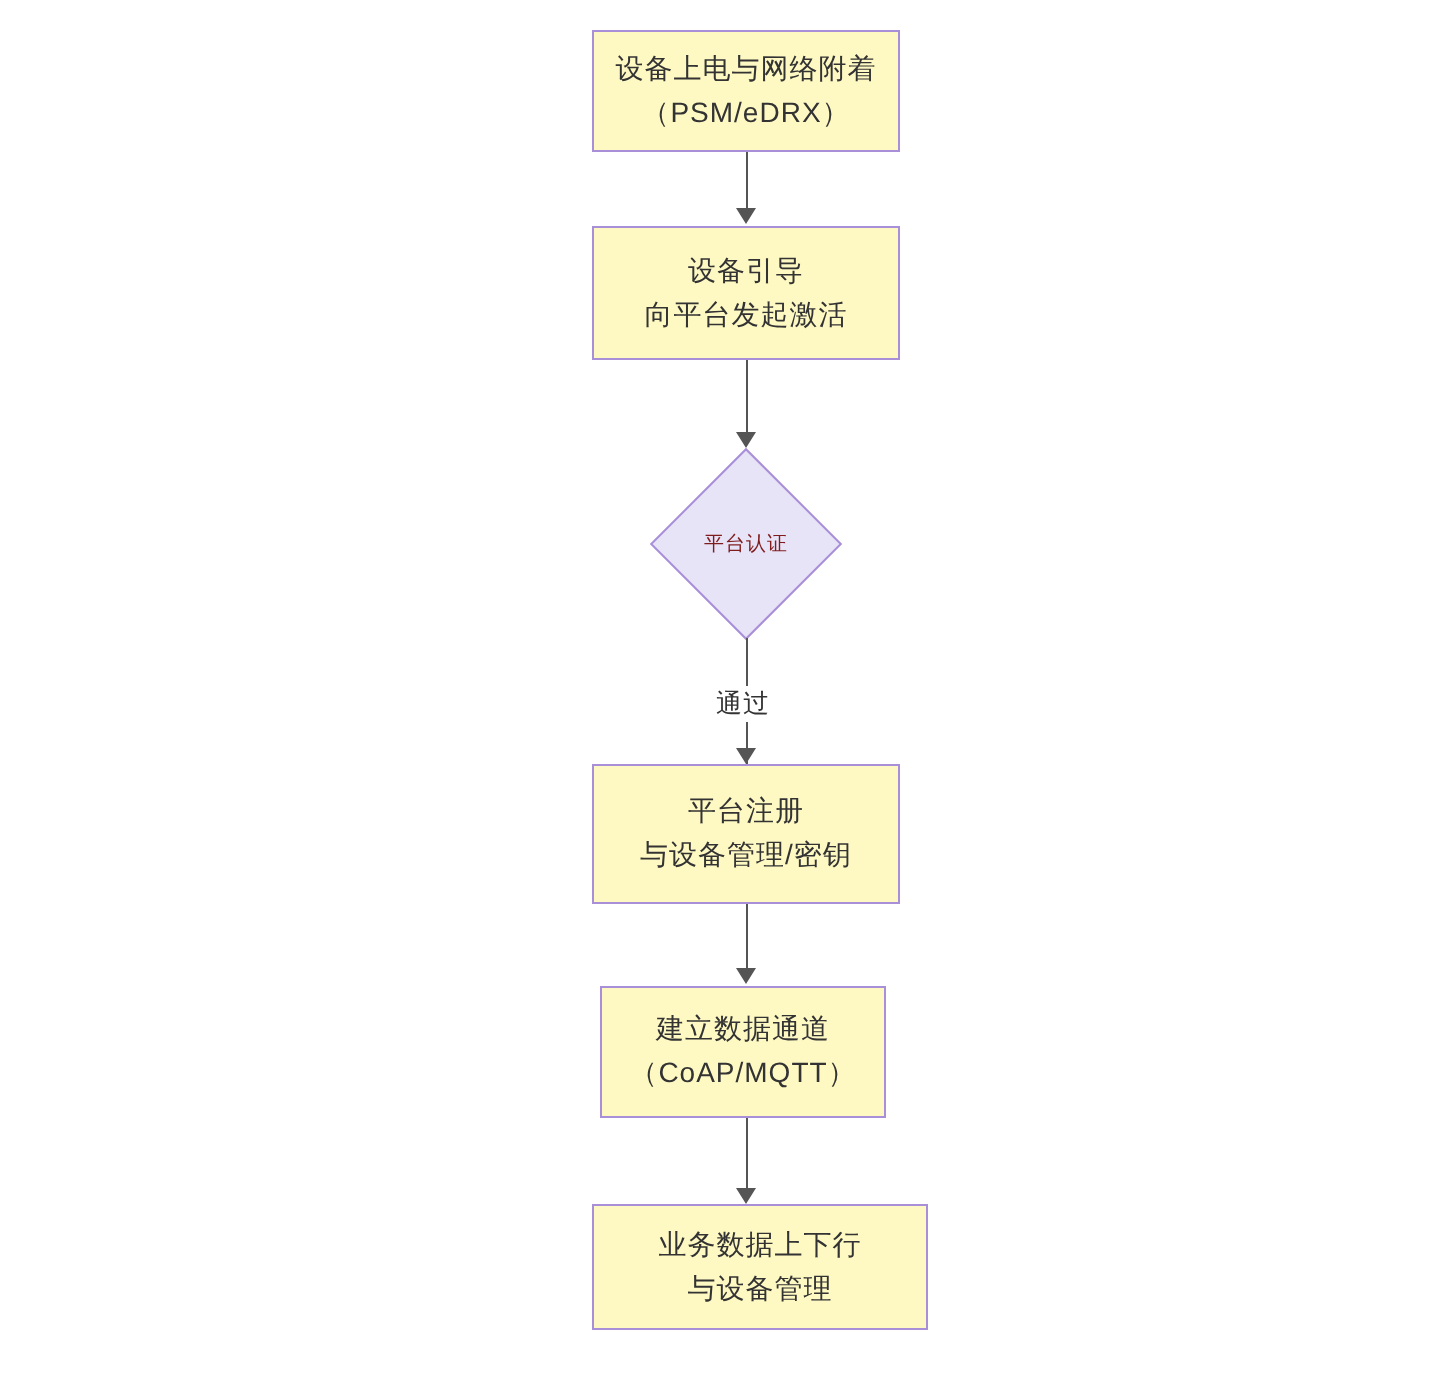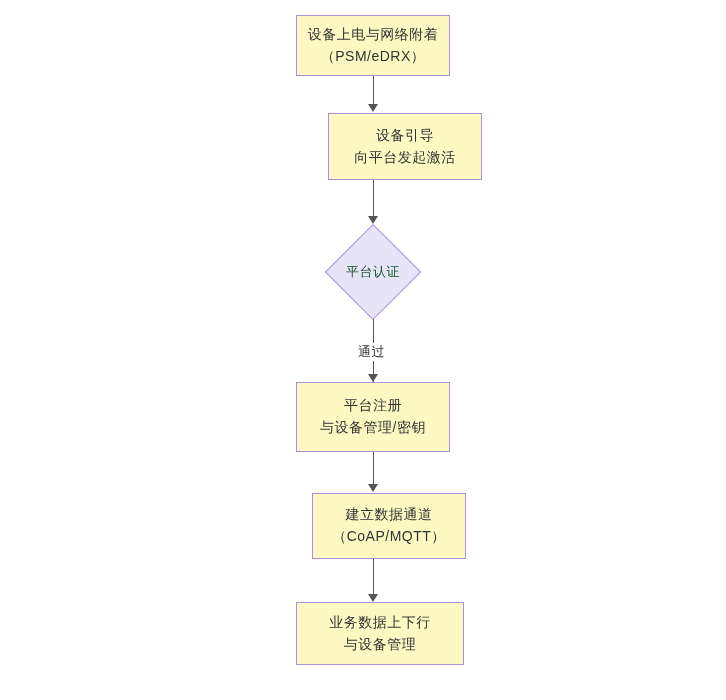--- a/index.html
+++ b/index.html
@@ -50,22 +50,22 @@
     margin-left: -34px;
     margin-top: -34px;
     background: #e8e4f8;
     border: 1.5px solid #a98fd8;
     transform: rotate(45deg);
     box-sizing: border-box;
   }
   .diamond-label {
     position: relative;
     z-index: 2;
-    color: #14532d;
-    font-size: 13px;
+    color: #7f1d1d;
+    font-size: 10px;
     letter-spacing: 0.5px;
     white-space: nowrap;
   }
   .connector {
     position: absolute;
     width: 1.2px;
     background: #555555;
   }
   .arrowhead {
     position: absolute;
@@ -92,21 +92,21 @@
 <div id="canvas">
 
   <div class="node" style="left:296px; top:15px; width:154px; height:61px;">
     <span>设备上电与网络附着</span>
     <span class="line2">（PSM/eDRX）</span>
   </div>
 
   <div class="connector" style="left:372.5px; top:76px; height:29px;"></div>
   <div class="arrowhead" style="left:368px; top:104px;"></div>
 
-  <div class="node" style="left:296px; top:113px; width:154px; height:67px;margin-left:32px;">
+  <div class="node" style="left:296px; top:113px; width:154px; height:67px;">
     <span>设备引导</span>
     <span class="line2">向平台发起激活</span>
   </div>
 
   <div class="connector" style="left:372.5px; top:180px; height:37px;"></div>
   <div class="arrowhead" style="left:368px; top:216px;"></div>
 
   <div class="diamond-wrap" style="left:325px; top:224px; width:96px; height:95px;">
     <div class="diamond-shape"></div>
     <span class="diamond-label">平台认证</span>
@@ -117,21 +117,21 @@
   <div class="edge-label" style="left:355px; top:343px;text-align:center;">通过</div>
 
   <div class="node" style="left:296px; top:382px; width:154px; height:70px;">
     <span>平台注册</span>
     <span class="line2">与设备管理/密钥</span>
   </div>
 
   <div class="connector" style="left:372.5px; top:452px; height:33px;"></div>
   <div class="arrowhead" style="left:368px; top:484px;"></div>
 
-  <div class="node" style="left:312px; top:493px; width:154px; height:66px;justify-content:center;">
+  <div class="node" style="left:300px; top:493px; width:143px; height:66px;justify-content:center;">
     <span>建立数据通道</span>
     <span class="line2">（CoAP/MQTT）</span>
   </div>
 
   <div class="connector" style="left:372.5px; top:559px; height:36px;"></div>
   <div class="arrowhead" style="left:368px; top:594px;"></div>
 
   <div class="node" style="left:296px; top:602px; width:168px; height:63px;">
     <span>业务数据上下行</span>
     <span class="line2">与设备管理</span>

